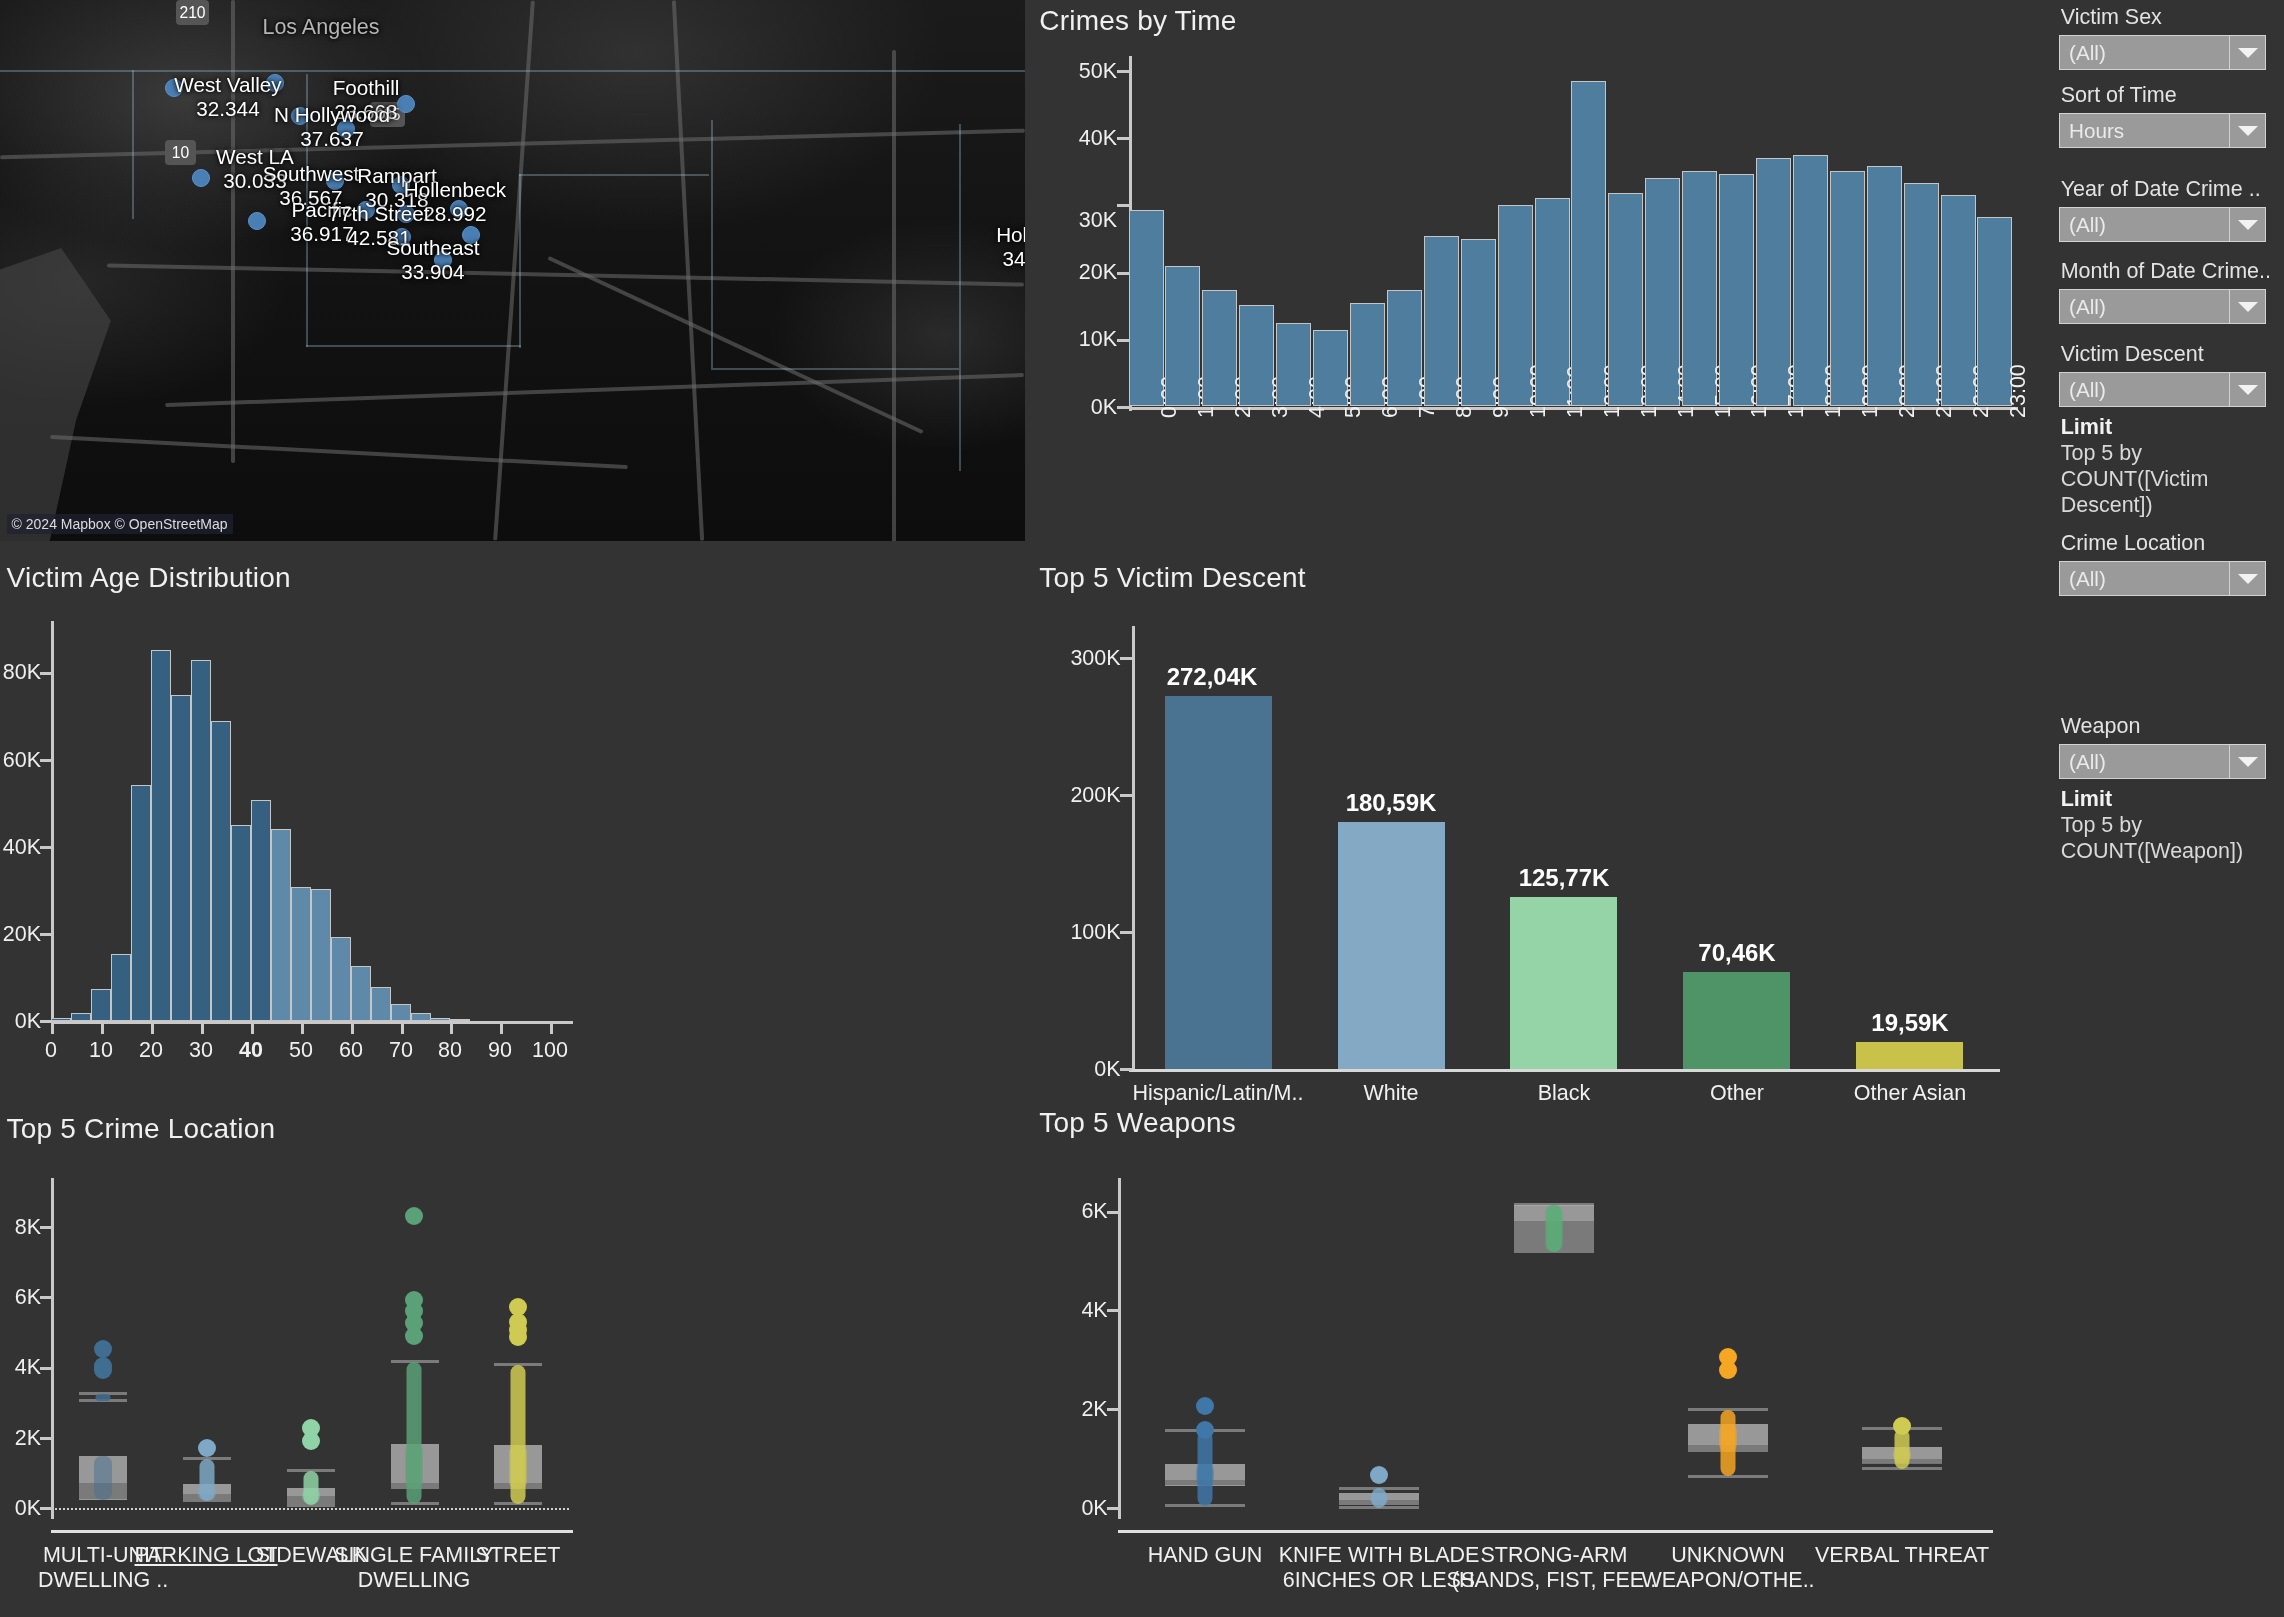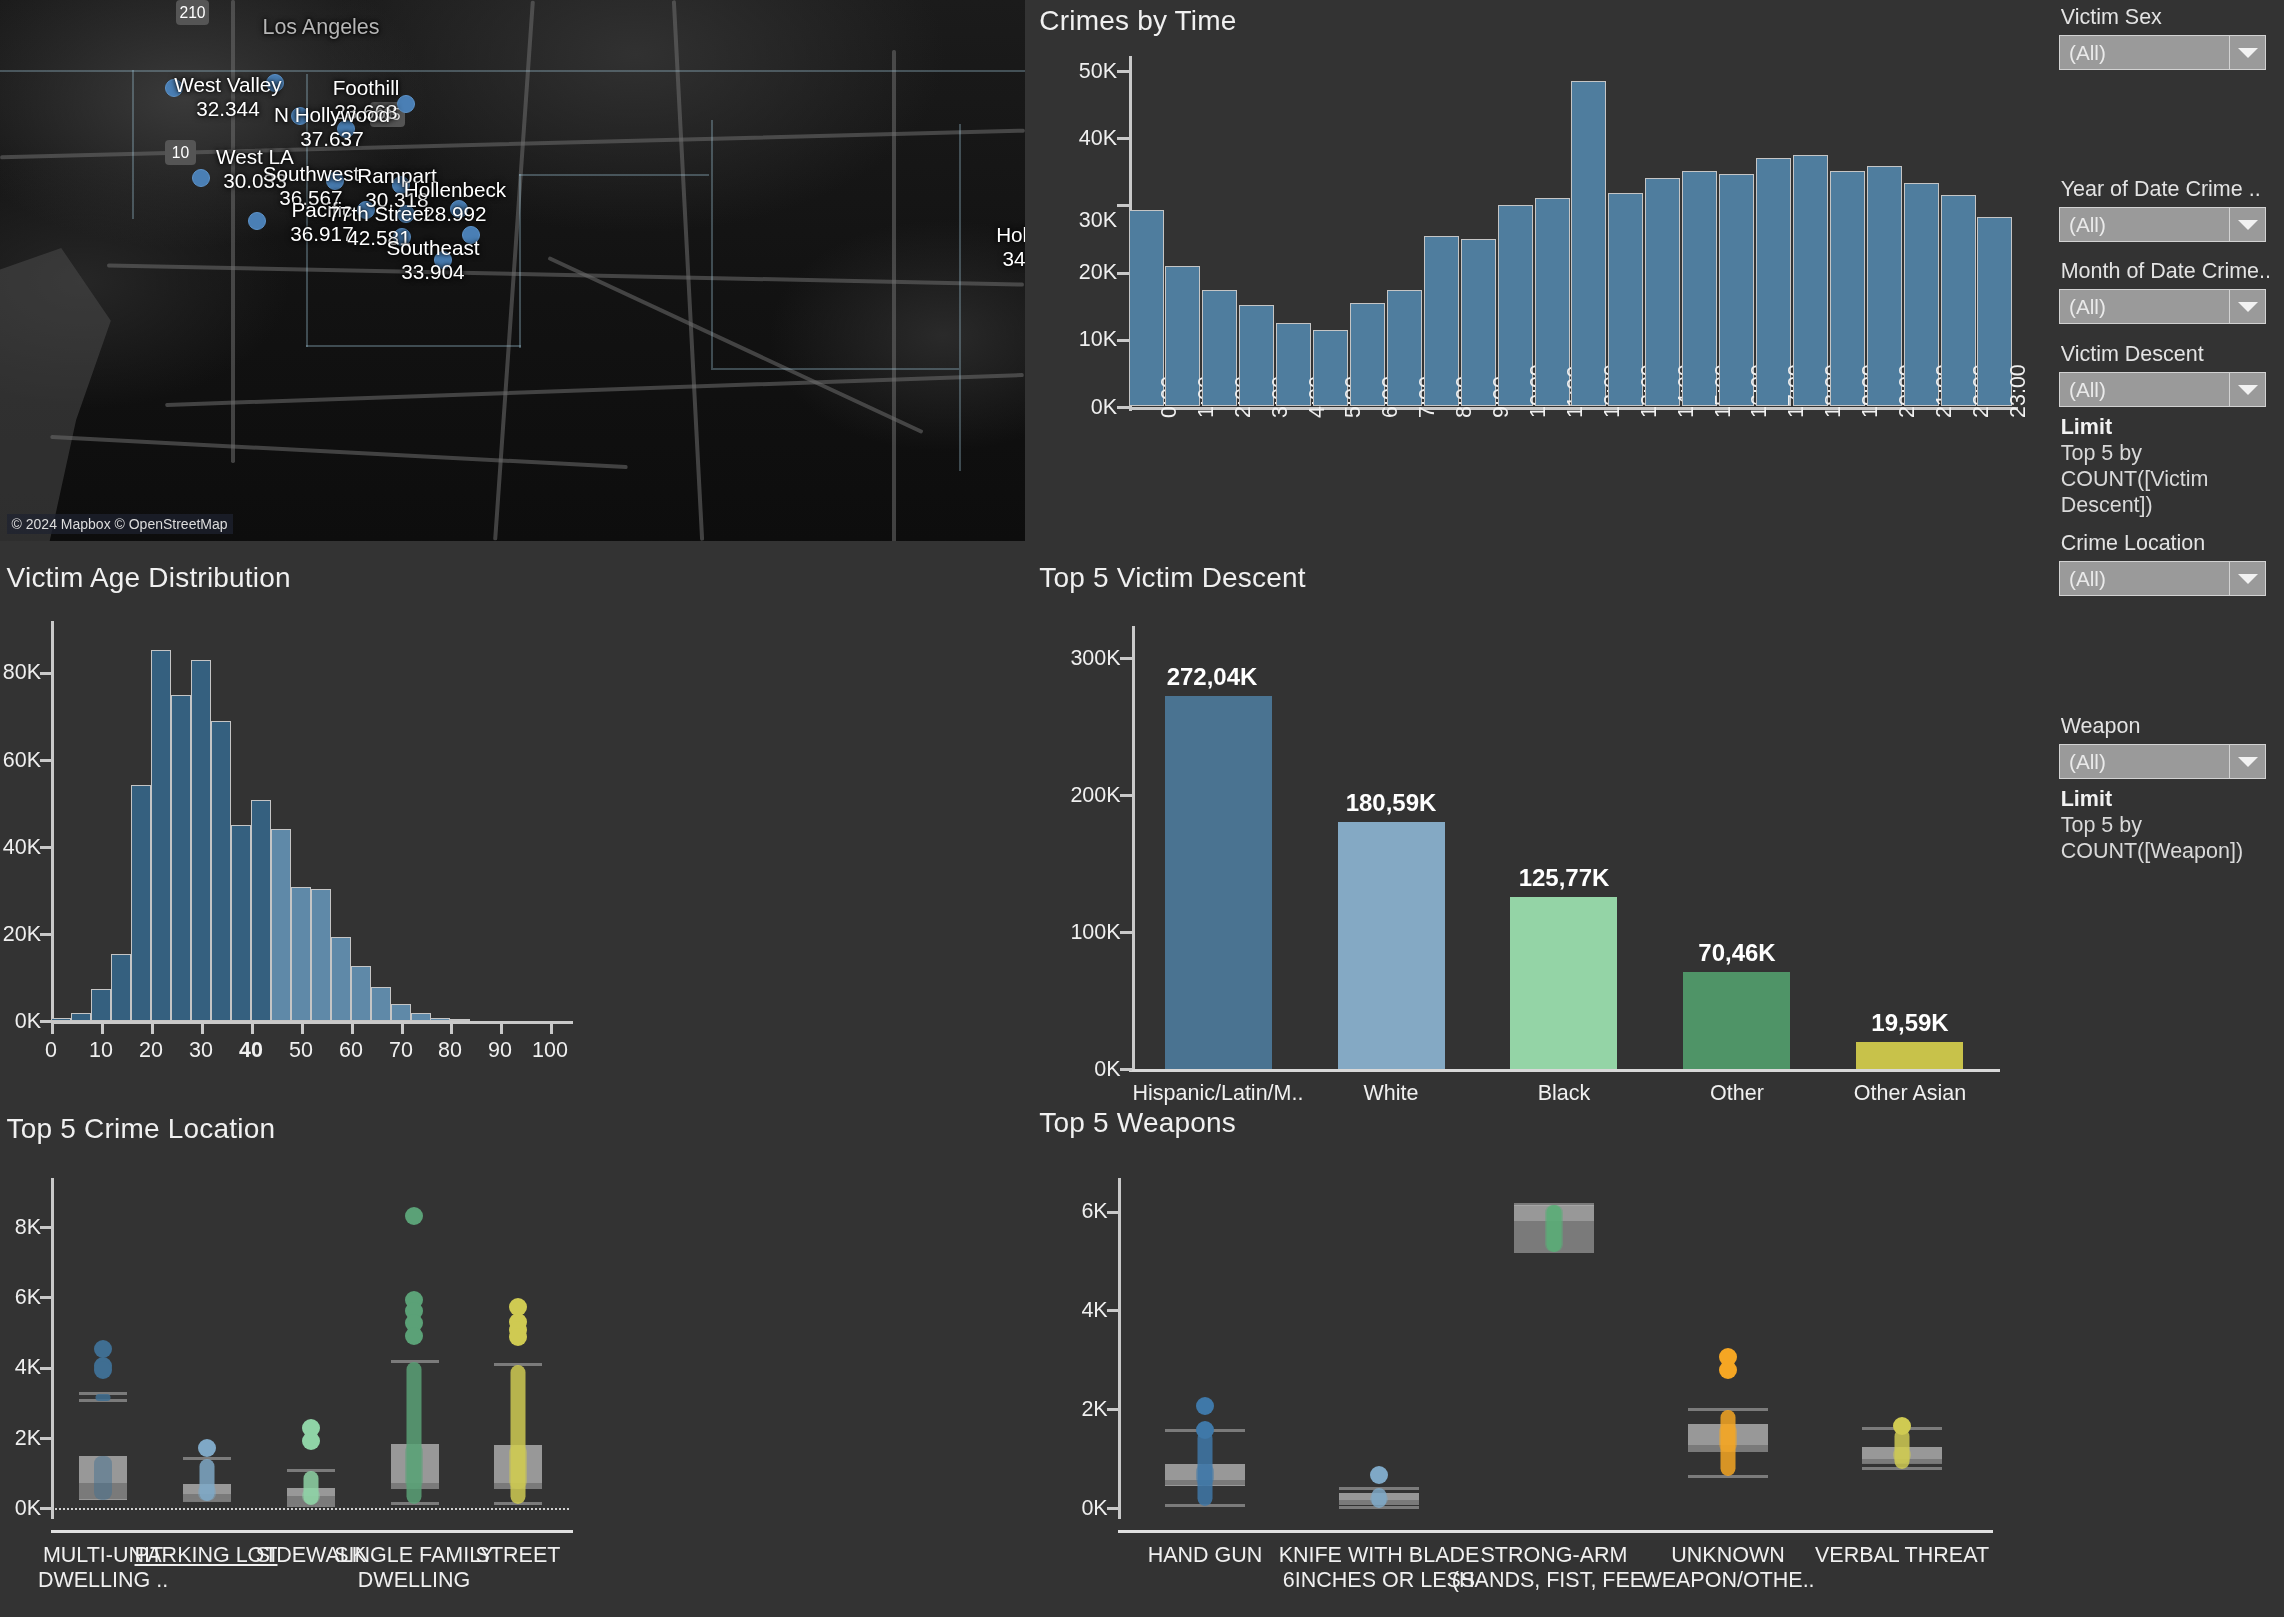--- a/index.html
+++ b/index.html
@@ -478,20 +478,29 @@
     <div style="position:absolute;left:0;top:5px;width:225px;">
       <div class="f-label">Victim Sex</div>
       <div class="f-select">
         <div class="val">(All)</div>
         <div class="arrow">
             <i></i>
           </div>
       </div>
     </div>
 
+    <div style="position:absolute;left:0;top:83px;width:225px;">
+      <div class="f-label">Sort of Time</div>
+      <div class="f-select">
+        <div class="val">Hours</div>
+        <div class="arrow">
+            <i></i>
+          </div>
+      </div>
+    </div>
 
     <div style="position:absolute;left:0;top:177px;width:225px;">
       <div class="f-label">Year of Date Crime ..</div>
       <div class="f-select">
         <div class="val">(All)</div>
         <div class="arrow">
             <i></i>
           </div>
       </div>
     </div>

